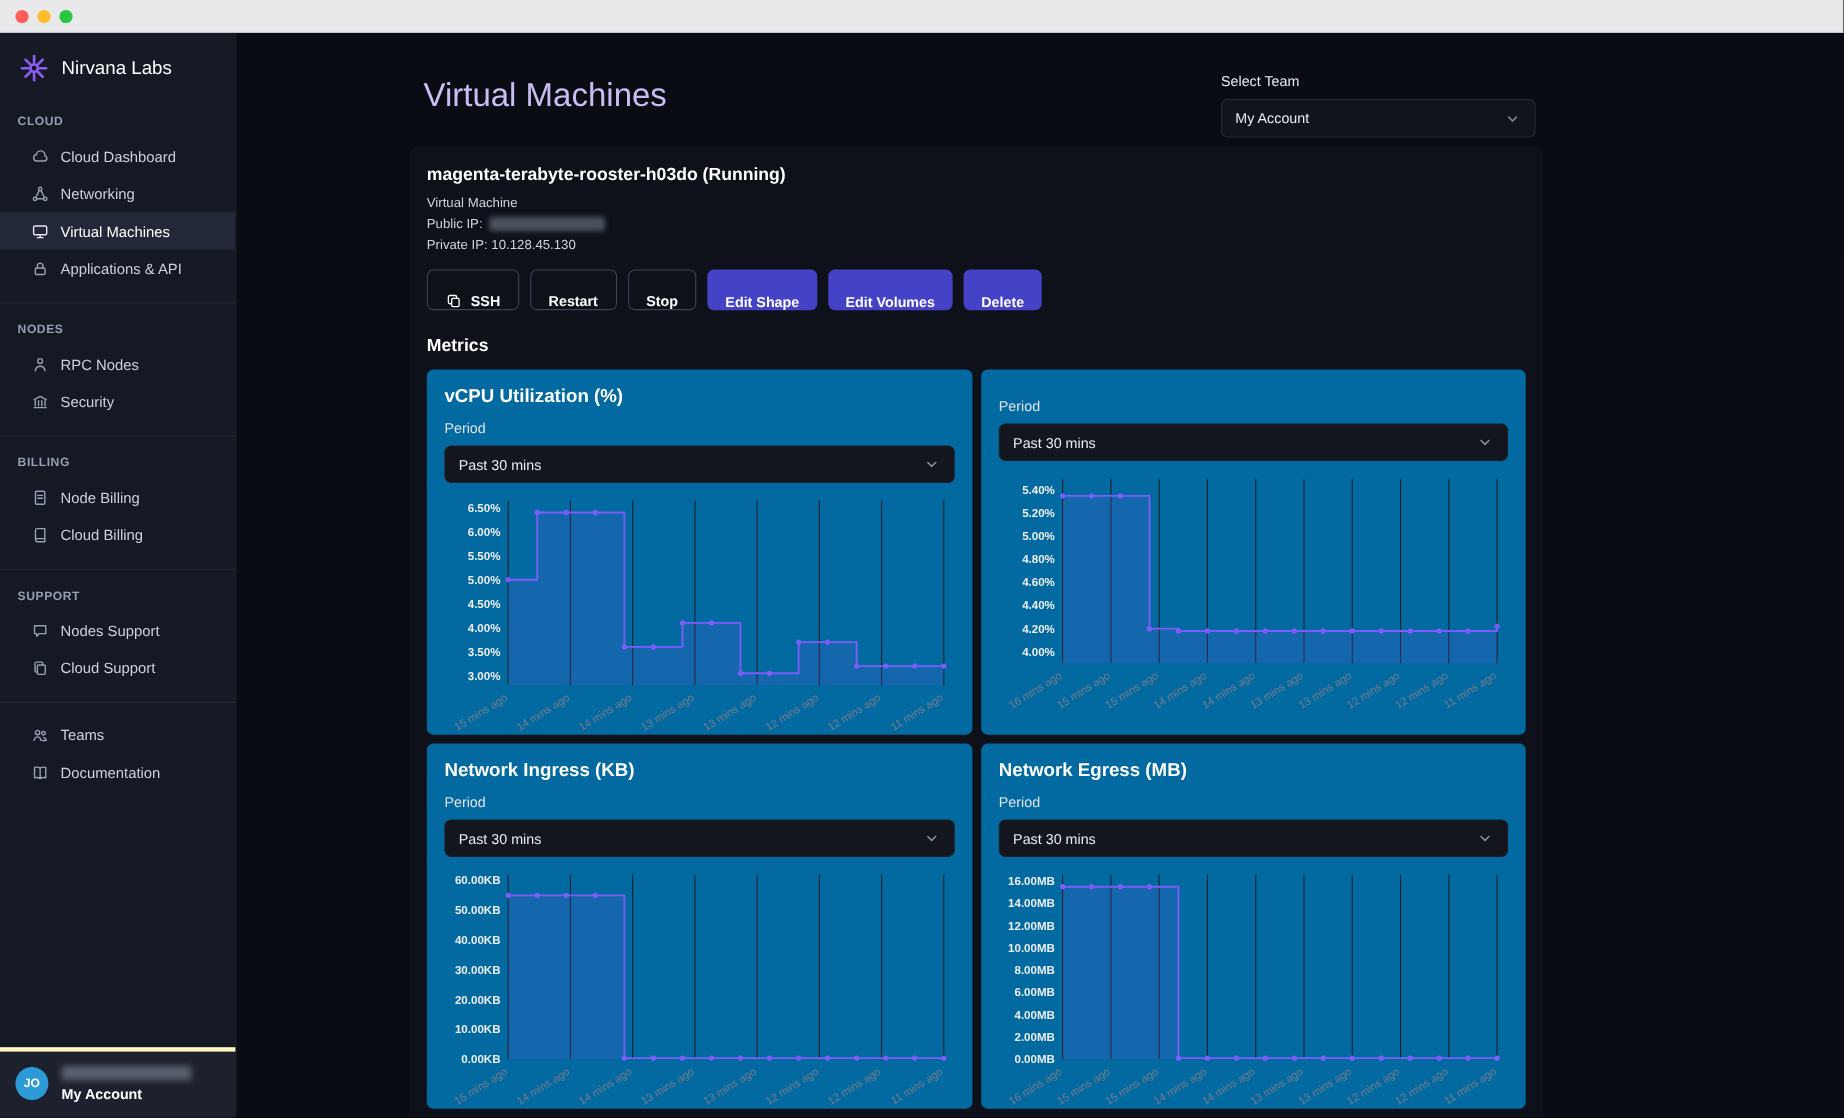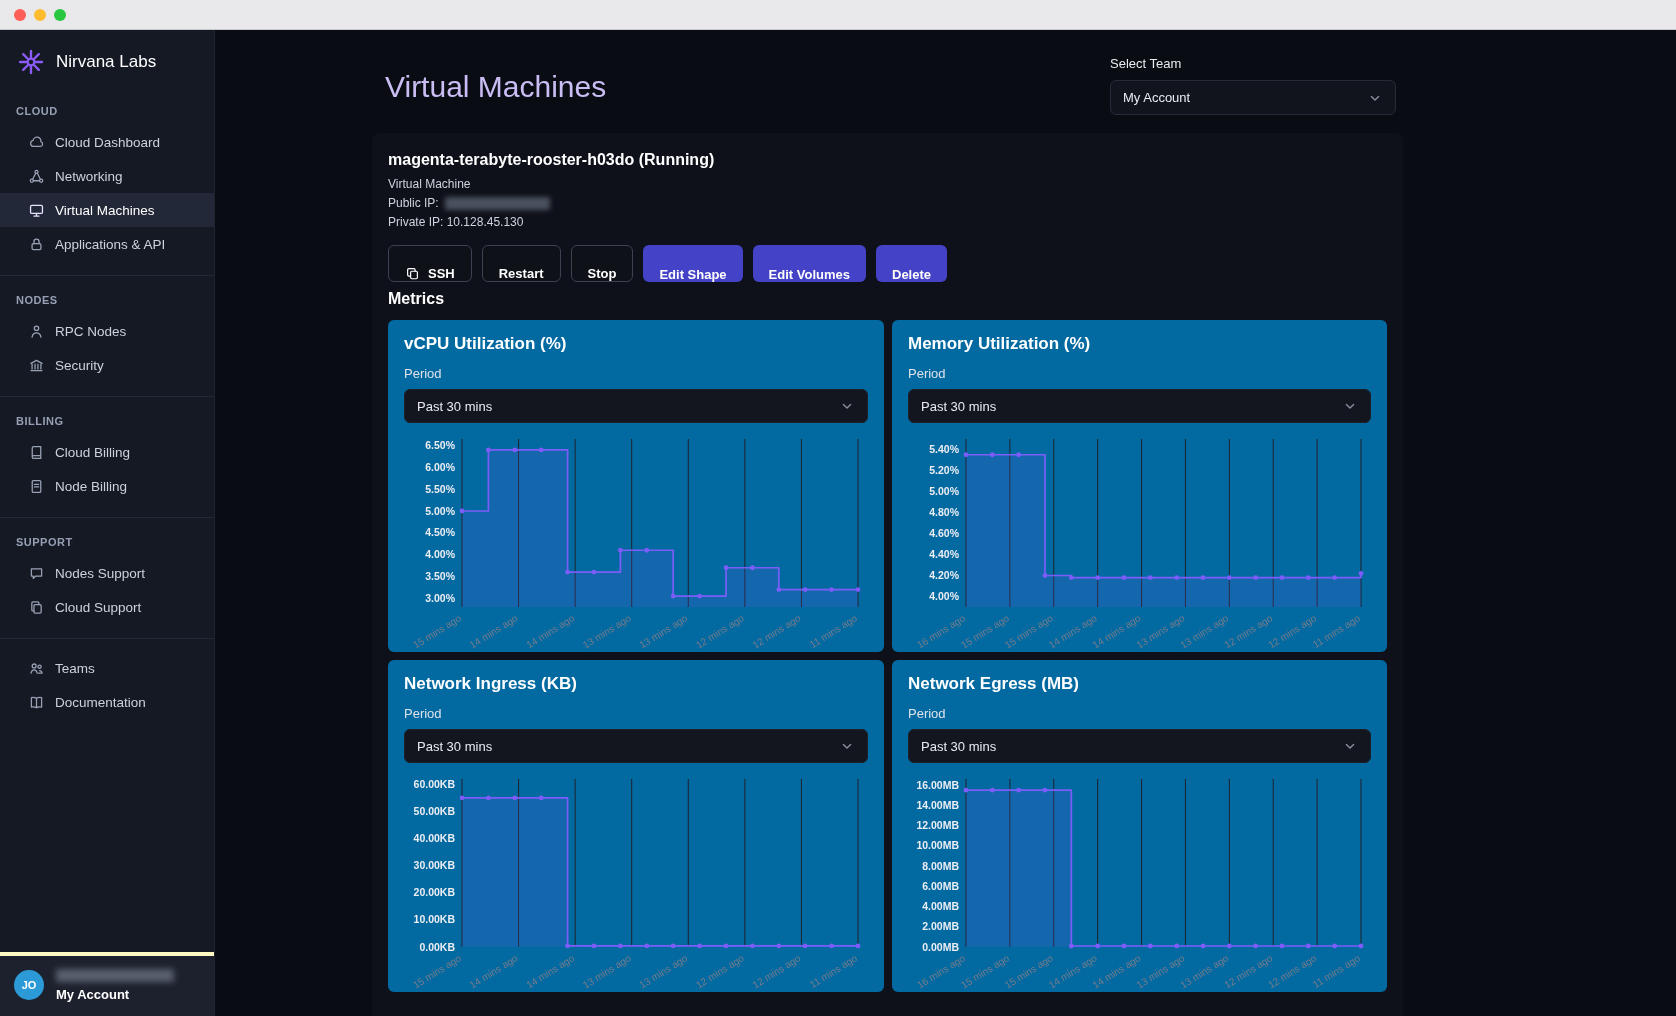--- a/index.html
+++ b/index.html
@@ -34,39 +34,39 @@
     font-size:11px; font-weight:700; display:flex; align-items:center; justify-content:center;
     margin-top:4px; flex-shrink:0; }
   .user-meta { display:flex; flex-direction:column; gap:5px; padding-top:3px; }
   .blur-bar { width:118px; height:13px; background:#59606e; border-radius:2px; filter:blur(3px); }
   .account-label { color:#fff; font-size:13px; font-weight:700; }
 
   
   .main { flex:1; background:#0a0c13; position:relative; }
   .header { position:relative; height:103px; }
   .page-title { position:absolute; left:170px; top:40px; font-size:30px; font-weight:500; color:#c9bdf3; }
-  .team-wrap { position:absolute; left:895px; top:26px; width:286px; }
+  .team-wrap { position:absolute; left:895px; top:36px; width:286px; }
   .team-label { color:#e9ebf1; font-size:13px; margin-bottom:9px; }
   .select { background:#12141d; border:1px solid #272b37; border-radius:6px; height:35px;
     display:flex; align-items:center; justify-content:space-between; padding:0 12px;
     color:#e9ebf1; font-size:13px; cursor:pointer; }
 
   .panel { margin-left:157px; width:1031px; height:930px; background:#0f111a;
     border-radius:8px; padding:18px 16px; }
   .vm-name { color:#fff; font-size:16px; font-weight:600; }
   .vm-sub { color:#ced3dc; font-size:12px; margin-top:8px; }
   .ip-line { color:#ced3dc; font-size:12px; margin-top:5px; display:flex; align-items:center; gap:6px; }
   .ip-blur { width:105px; height:13px; background:#4a515e; border-radius:2px; filter:blur(2.5px);
     display:inline-block; }
   .btn-row { display:flex; gap:10px; margin-top:16px; }
   .btn { border-radius:6px; font-size:13px; font-weight:600; height:37px; display:flex;
     align-items:flex-end; gap:8px; padding:0 16px; cursor:pointer; color:#fff; border:none; }
   .btn.outline { background:#0f1119; border:1px solid #3c4252; }
   .btn.primary { background:#4442c6; font-weight:700; }
-  .metrics-title { color:#fff; font-size:16px; font-weight:600; margin-top:8px; }
+  .metrics-title { color:#fff; font-size:16px; font-weight:600; margin-top:24px; }
 
   .grid { display:grid; grid-template-columns:1fr 1fr; gap:8px; margin-top:12px; }
   .card { background:#0369a1; border-radius:6px; padding:14px 16px; height:332px; }
   .card-title { color:#fff; font-size:17px; font-weight:600; }
   .period-label { color:#dfe2e9; font-size:13px; margin-top:12px; }
   .card .select { margin-top:8px; background:#14161f; border:1px solid #1d2029; height:34px; }
   .chart { margin-top:10px; }
   svg text.xl { fill:#767c8a; font-size:10px; font-family:"Liberation Sans",sans-serif; }
   svg text.yl { fill:#eceef3; font-size:10.5px; font-weight:700; font-family:"Liberation Sans",sans-serif; }
 </style>
@@ -148,30 +148,30 @@
               <path d="M3.5 7.5L10 4l6.5 3.5M4.8 8.5v5.5M8.3 8.5v5.5M11.7 8.5v5.5M15.2 8.5v5.5M3.5 16h13"></path>
             </svg>
           <span>Security</span>
         </div>
 
         <div class="divider"></div>
         <div class="section-label">BILLING</div>
 
         <div class="item">
           <svg class="ic" width="17" height="17" viewBox="0 0 20 20" fill="none" stroke="currentColor" stroke-width="1.5" stroke-linecap="round" stroke-linejoin="round">
-              <path d="M15 17H6.8A1.8 1.8 0 015 15.2V4.8C5 3.8 5.8 3 6.8 3H15v14zM5 14.6c.5-.6 1.1-.9 1.8-.9H15"></path>
-            </svg>
-          <span>Cloud Billing</span>
-        </div>
-        <div class="item">
-          <svg class="ic" width="17" height="17" viewBox="0 0 20 20" fill="none" stroke="currentColor" stroke-width="1.5" stroke-linecap="round" stroke-linejoin="round">
               <rect x="5" y="3" width="10" height="14" rx="1.2"></rect>
               <path d="M7.5 7.5h5M7.5 10.5h5"></path>
             </svg>
           <span>Node Billing</span>
+        </div>
+        <div class="item">
+          <svg class="ic" width="17" height="17" viewBox="0 0 20 20" fill="none" stroke="currentColor" stroke-width="1.5" stroke-linecap="round" stroke-linejoin="round">
+              <path d="M15 17H6.8A1.8 1.8 0 015 15.2V4.8C5 3.8 5.8 3 6.8 3H15v14zM5 14.6c.5-.6 1.1-.9 1.8-.9H15"></path>
+            </svg>
+          <span>Cloud Billing</span>
         </div>
 
         <div class="divider"></div>
         <div class="section-label">SUPPORT</div>
 
         <div class="item">
           <svg class="ic" width="17" height="17" viewBox="0 0 20 20" fill="none" stroke="currentColor" stroke-width="1.5" stroke-linecap="round" stroke-linejoin="round">
               <path d="M4 4.5h12V13H9l-2.8 2.8V13H4z"></path>
             </svg>
           <span>Nodes Support</span>
@@ -313,21 +313,20 @@
                   <text class="xl" x="171.14285714285714" y="187" text-anchor="end" transform="rotate(-32 171.14285714285714 187)">14 mins ago</text>
                   <text class="xl" x="227.71428571428572" y="187" text-anchor="end" transform="rotate(-32 227.71428571428572 187)">13 mins ago</text>
                   <text class="xl" x="284.2857142857143" y="187" text-anchor="end" transform="rotate(-32 284.2857142857143 187)">13 mins ago</text>
                   <text class="xl" x="340.85714285714283" y="187" text-anchor="end" transform="rotate(-32 340.85714285714283 187)">12 mins ago</text>
                   <text class="xl" x="397.42857142857144" y="187" text-anchor="end" transform="rotate(-32 397.42857142857144 187)">12 mins ago</text>
                   <text class="xl" x="454" y="187" text-anchor="end" transform="rotate(-32 454 187)">11 mins ago</text>
                 </svg></div>
           </div>
 
           <div class="card">
-            <div class="card-title">Memory Utilization (%)</div>
             <div class="period-label">Period</div>
             <div class="select">
               <span>Past 30 mins</span>
               <svg width="16" height="16" viewBox="0 0 20 20">
                   <path d="M5.5 8l4.5 4.5L14.5 8" stroke="#8b90a0" stroke-width="1.7" fill="none" stroke-linecap="round" stroke-linejoin="round"></path>
                 </svg>
             </div>
             <div class="chart"><svg width="463" height="228">
                   <line x1="58" y1="6" x2="58" y2="174" stroke="#1f232d" stroke-width="1"></line>
                   <line x1="101.88888888888889" y1="6" x2="101.88888888888889" y2="174" stroke="#1f232d" stroke-width="1"></line>

